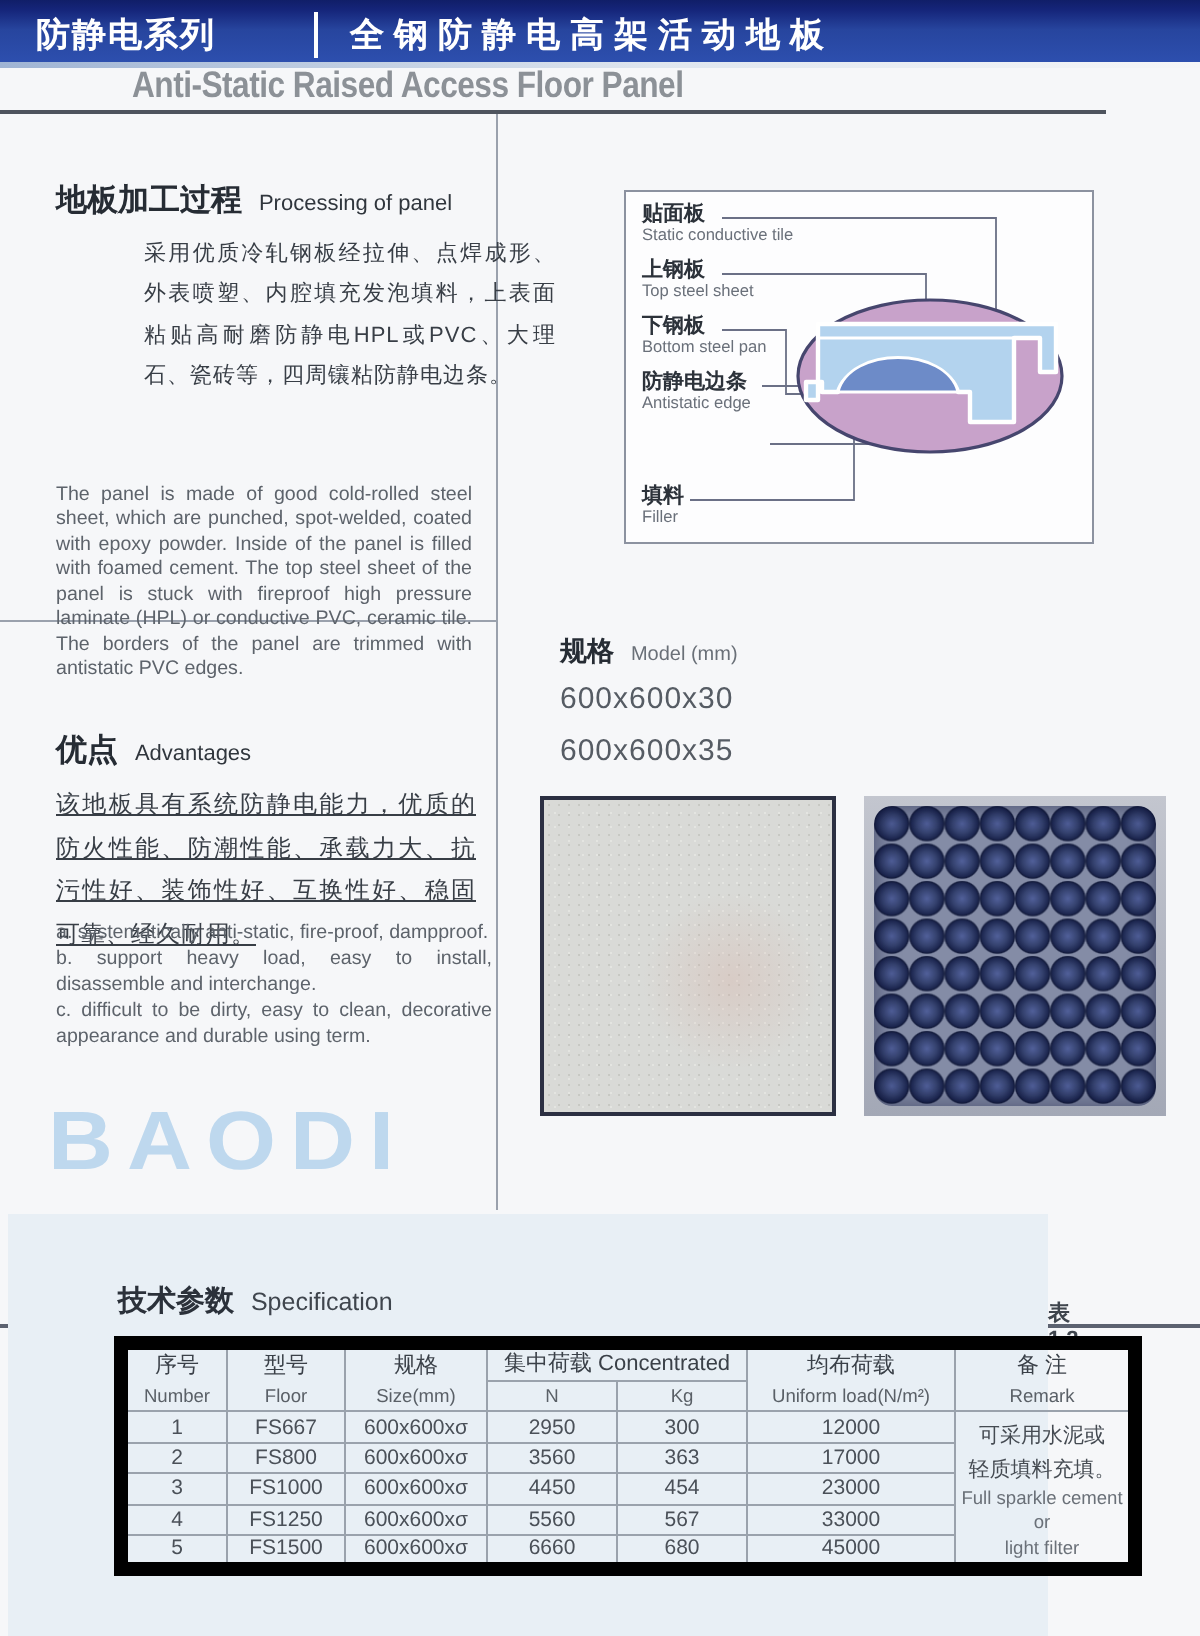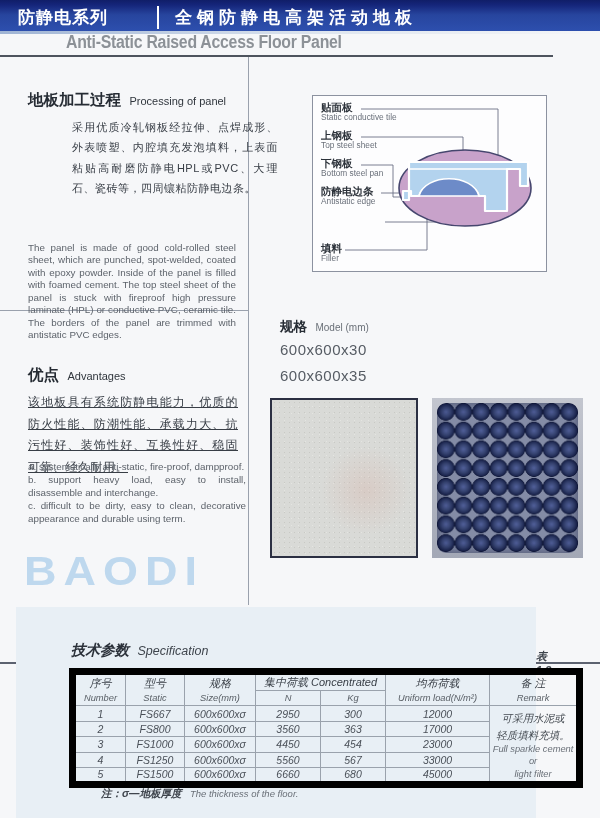--- a/index.html
+++ b/index.html
@@ -68,21 +68,21 @@
       radial-gradient(#c8c9c4 14%, rgba(0,0,0,0) 16%),
       radial-gradient(#e4e5e1 12%, rgba(0,0,0,0) 14%);
     background-size:100% 100%,5px 5px,7px 7px;background-position:0 0,0 0,2px 3px;}
   .photo-bottom{position:absolute;left:432px;top:341px;width:151px;height:160px;
     background:linear-gradient(180deg,#c3c6cf 0%,#b2b6c2 50%,#a3a8b6 100%);padding:5px;}
   .photo-bottom .bumps{width:100%;height:100%;border-radius:9px;background-color:#848ca6;
     background-image:radial-gradient(circle at 50% 47%, #51609a 0%, #35426f 36%, #1d2750 58%, #131b3c 64%, rgba(0,0,0,0) 69%);
     background-size:12.5% 12.5%;box-shadow:inset 0 0 12px rgba(15,20,55,0.55);}
 
   
-  .spec{position:absolute;left:16px;top:607px;width:520px;height:211px;background:#e8eff5;font-style:italic;}
+  .spec{position:absolute;left:4px;top:607px;width:520px;height:211px;background:#e8eff5;}
   .spec-title{position:absolute;left:55px;top:34px;white-space:nowrap;}
   .spec-title .cn{font-size:14.5px;font-weight:700;color:#2b313a;}
   .spec-title .en{font-size:12.5px;color:#3f454d;margin-left:4px;}
   .table-no{position:absolute;left:520px;top:42px;font-size:11px;font-weight:700;color:#3f454d;}
 
   table.spec-tbl{position:absolute;left:53px;top:61px;width:507px;border-collapse:collapse;
     table-layout:fixed;border:7px solid #000000;}
   .spec-tbl td,.spec-tbl th{border:1px solid #9aa2ac;padding:0;text-align:center;
     vertical-align:middle;font-weight:400;}
   .spec-tbl .hcn{font-size:11px;color:#3a4048;line-height:1.4;}
@@ -212,21 +212,21 @@
           <col style="width:90px">
       </colgroup>
       <tbody>
         <tr class="hrow1">
           <td rowspan="2">
             <div class="hcn">序号</div>
             <div class="hen">Number</div>
           </td>
           <td rowspan="2">
             <div class="hcn">型号</div>
-            <div class="hen">Static</div>
+            <div class="hen">Floor</div>
           </td>
           <td rowspan="2">
             <div class="hcn">规格</div>
             <div class="hen">Size(mm)</div>
           </td>
           <td colspan="2">
             <div class="hcn">集中荷载 Concentrated</div>
           </td>
           <td rowspan="2">
             <div class="hcn">均布荷载</div>
@@ -283,19 +283,15 @@
           <td>5</td>
           <td>FS1500</td>
           <td>600x600xσ</td>
           <td>6660</td>
           <td>680</td>
           <td>45000</td>
         </tr>
       </tbody>
     </table>
 
-    <div class="note">
-      <span class="cn">注：σ—地板厚度</span>
-      <span class="en">The thickness of the floor.</span>
-    </div>
   </div>
 
 </div>
 
 </body></html>

